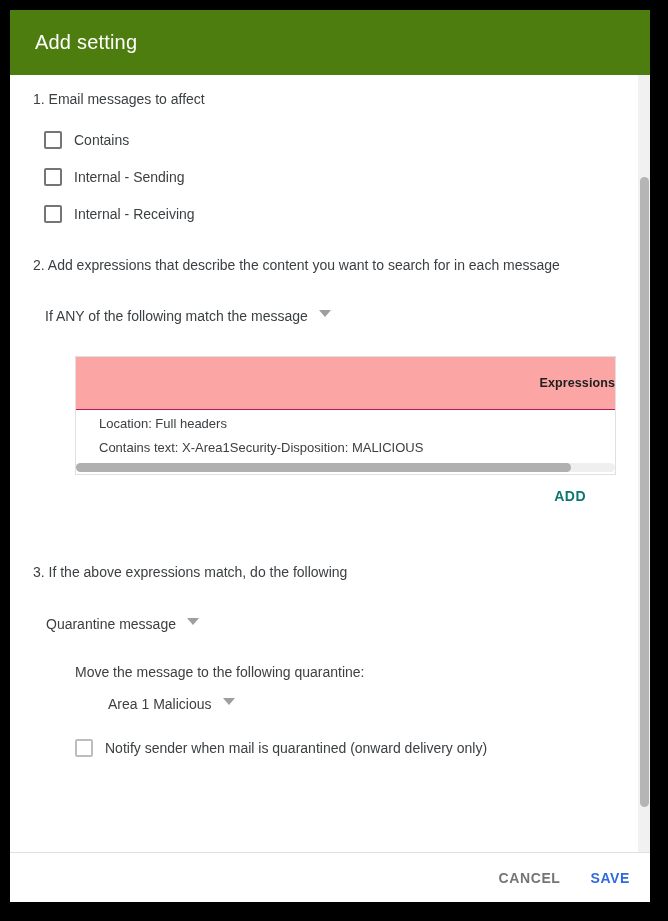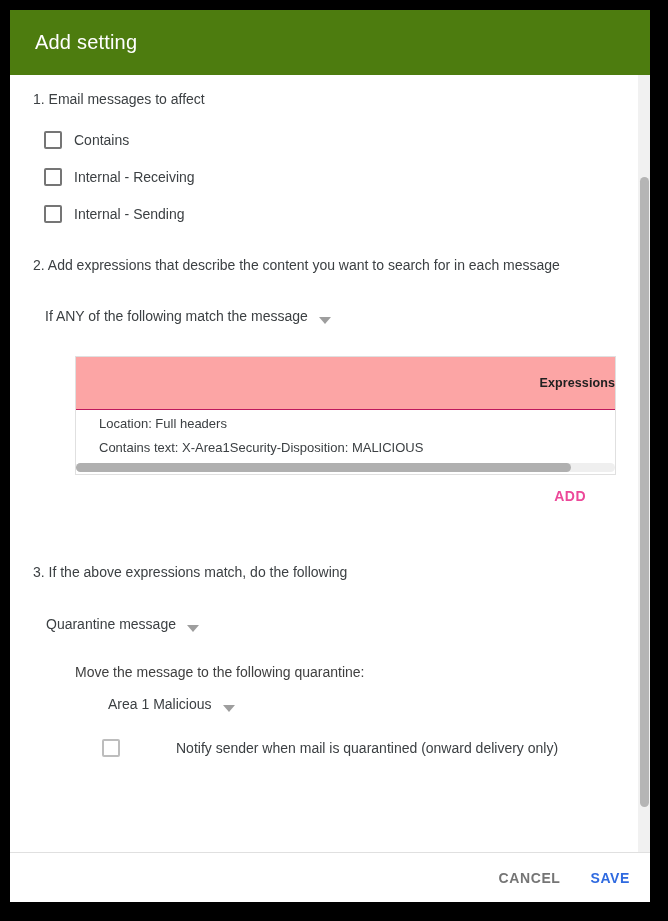--- a/index.html
+++ b/index.html
@@ -19,40 +19,40 @@
   .h3 { margin-top:59px; }
 
   .cb-group { margin:24px 0 0 34px; }
   .cb-row { display:flex; align-items:center; margin-bottom:19px; height:18px; }
   .checkbox { width:18px; height:18px; box-sizing:border-box; border:2px solid #757575; border-radius:2px; background:#fff; position:relative; flex:0 0 auto; }
   .checkbox.checked { background:#3e72d9; border-color:#3e72d9; }
   .checkbox.checked::after { content:""; position:absolute; left:3px; top:6px; width:8px; height:4px; border-left:2px solid #fff; border-bottom:2px solid #fff; transform:rotate(-45deg); transform-origin:center; }
   .checkbox.light { border-color:#bdbdbd; }
   .cb-label { font-size:14px; margin-left:12px; color:#3c4043; }
 
-  .dropdown { display:flex; align-items:flex-end; font-size:14px; color:#3c4043; }
+  .dropdown { display:flex; align-items:flex-start; font-size:14px; color:#3c4043; }
   .dd1 { margin:35px 0 0 35px; }
   .dd2 { margin:36px 0 0 36px; }
   .dd3 { margin:16px 0 0 98px; }
   .caret { width:0; height:0; border-left:6px solid transparent; border-right:6px solid transparent; border-top:7px solid #9e9e9e; margin-left:11px; margin-top:2px; }
 
   
   .expr-table { margin:32px 0 0 65px; width:541px; box-sizing:border-box; border:1px solid #e0e0e0; background:#fff; }
   .expr-head { height:52px; background:#fca5a5; border-bottom:1px solid #be185d; display:flex; align-items:center;justify-content:flex-end; }
   .expr-head-label { font-size:12.5px; font-weight:700; color:#212121; margin-left:23px; letter-spacing:0.1px; }
   .expr-rows { padding:2px 0; }
   .expr-row { font-size:13px; line-height:24px; padding-left:23px; color:#3c4043; white-space:nowrap; }
   .hscroll { position:relative; height:9px; margin:1px 0 2px 0; background:#efefef; border-radius:5px; }
   .hscroll-thumb { position:absolute; left:0; top:0; height:9px; width:495px; background:#b0b0b0; border-radius:5px; }
 
   .add-row { width:541px; margin-left:65px; text-align:right; margin-top:12px; }
-  .add-btn { display:inline-block; font-size:14px; font-weight:700; color:#ec4899; letter-spacing:0.5px; margin-right:30px; cursor:pointer; }
+  .add-btn { display:inline-block; font-size:14px; font-weight:700; color:#0f766e; letter-spacing:0.5px; margin-right:30px; cursor:pointer; }
 
   .sub-label { font-size:14px; margin:32px 0 0 65px; color:#404040; }
-  .notify-row { display:flex; align-items:center; margin:27px 0 0 92px; height:18px;gap:44px; }
+  .notify-row { display:flex; align-items:center; margin:27px 0 0 65px; height:18px; }
 
   
   .dlg-footer { position:absolute; left:0; bottom:0; width:100%; height:50px; box-sizing:border-box; border-top:1px solid #e0e0e0; background:#fff; display:flex; align-items:center; justify-content:flex-end;padding-left:20px; }
   .footer-btn { font-size:14px; font-weight:700; letter-spacing:0.6px; cursor:pointer; }
   .cancel-btn { color:#757575; margin-right:30px; }
   .save-btn { color:#2f6ae0; margin-right:20px; }
 
   
   .vscroll { position:absolute; right:0; top:65px; width:12px; height:777px; background:#f1f1f1; }
   .vscroll-thumb { position:absolute; right:1px; top:102px; width:9px; height:630px; background:#b5b5b5; border-radius:5px; }
@@ -71,25 +71,25 @@
 
       <div class="section-heading h1">1. Email messages to affect</div>
 
       <div class="cb-group">
         <div class="cb-row">
           <span class="checkbox"></span>
           <span class="cb-label">Contains</span>
         </div>
         <div class="cb-row">
           <span class="checkbox"></span>
-          <span class="cb-label">Internal - Receiving</span>
+          <span class="cb-label">Internal - Sending</span>
         </div>
         <div class="cb-row">
           <span class="checkbox"></span>
-          <span class="cb-label">Internal - Sending</span>
+          <span class="cb-label">Internal - Receiving</span>
         </div>
       </div>
 
       <div class="section-heading h2">2. Add expressions that describe the content you want to search for in each message</div>
 
       <div class="dropdown dd1">
         <span>If ANY of the following match the message</span>
         <span class="caret"></span>
       </div>
 

